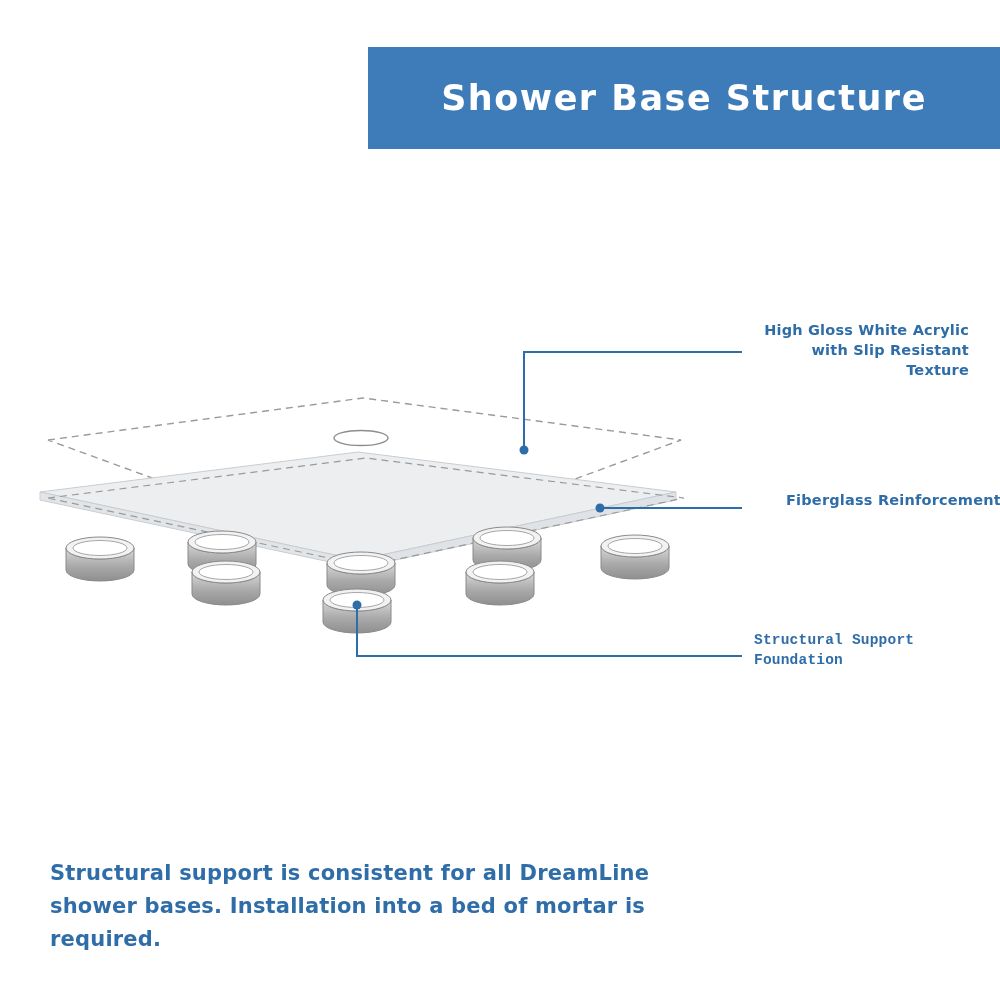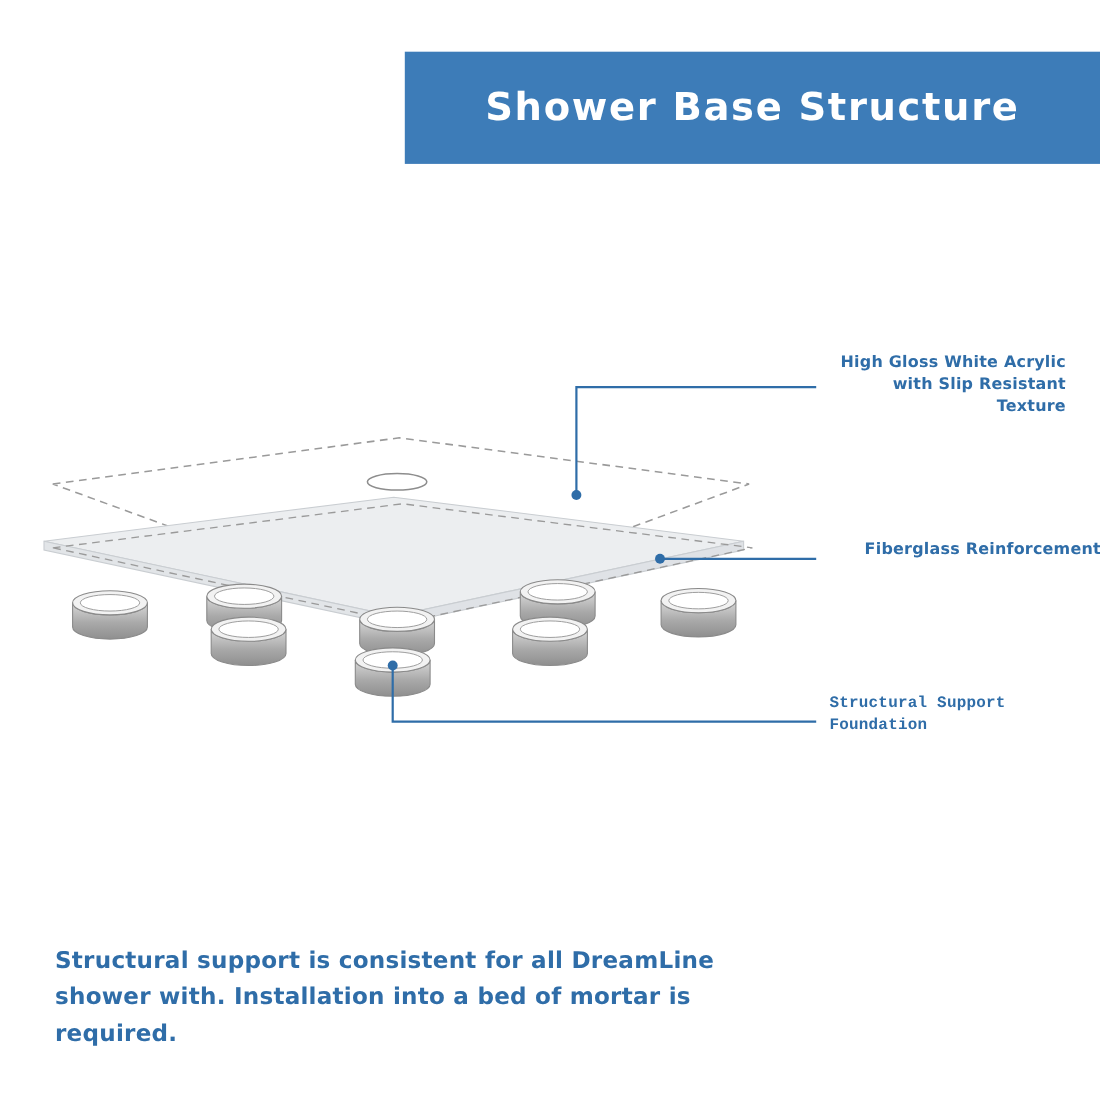--- a/index.html
+++ b/index.html
@@ -171,13 +171,13 @@
   <g>
     <polyline points="357,605 357,656 742,656" fill="none" stroke="#2f6da8" stroke-width="2"></polyline>
     <circle cx="357" cy="605" r="4.5" fill="#2f6da8"></circle>
   </g>
 </svg>
 
 <div class="callout" id="callout-acrylic">High Gloss White Acrylic with Slip Resistant Texture</div>
 <div class="callout" id="callout-fiberglass">Fiberglass Reinforcement</div>
 <div class="callout" id="callout-support">Structural Support Foundation</div>
 
-<div id="footer-note">Structural support is consistent for all DreamLine shower with. Installation into a bed of mortar is required.</div>
+<div id="footer-note">Structural support is consistent for all DreamLine shower bases. Installation into a bed of mortar is required.</div>
 
 </body></html>

